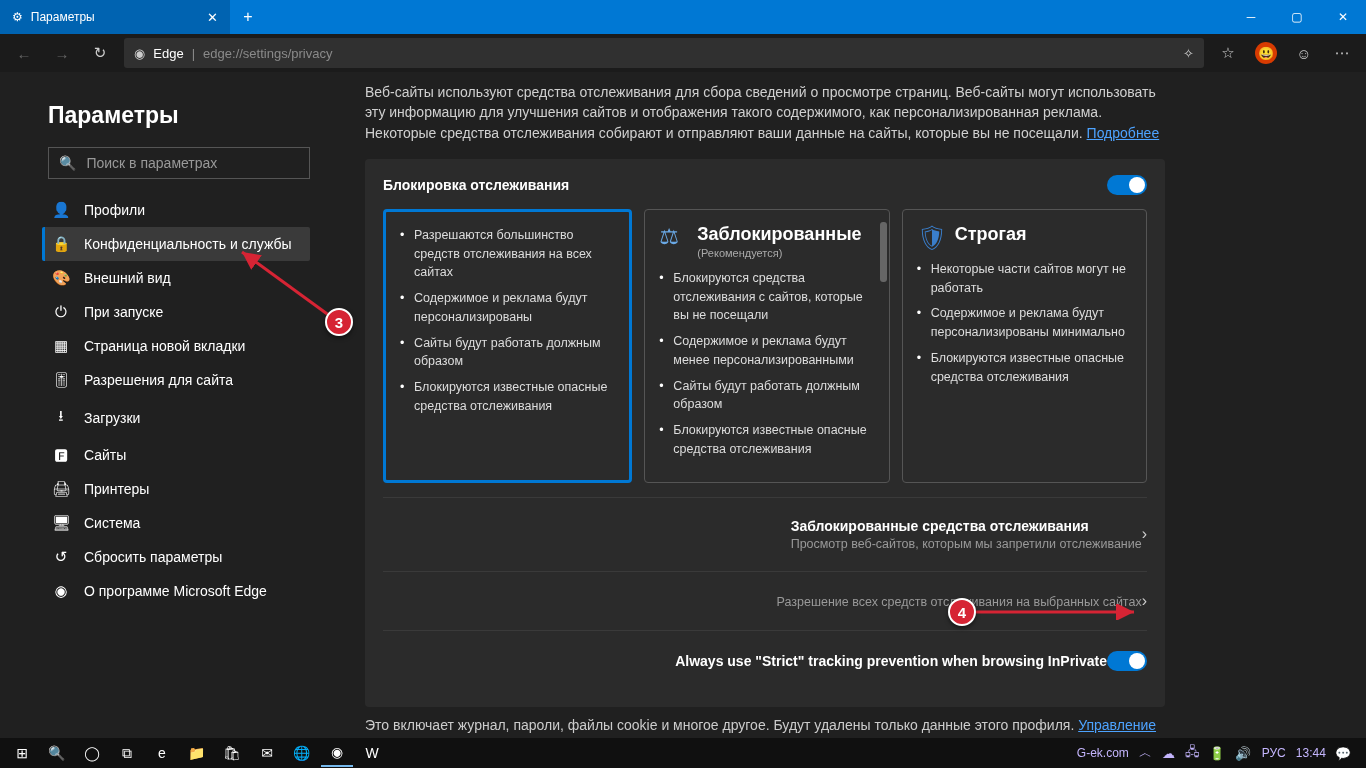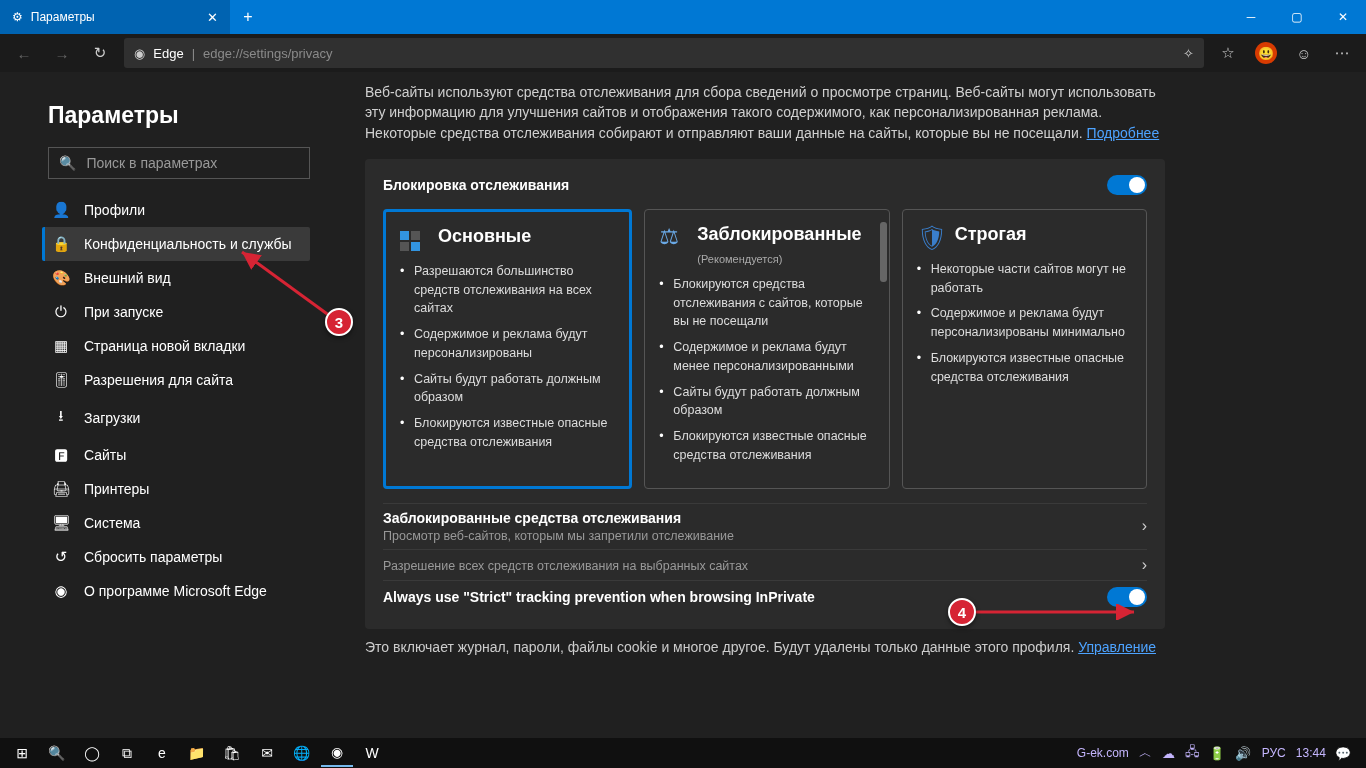--- a/index.html
+++ b/index.html
@@ -39,27 +39,27 @@
 
 .toggle { width: 40px; height: 20px; border-radius: 10px; background: #0078d4; position: relative; cursor: pointer; }
 .toggle::after { content: ""; position: absolute; right: 2px; top: 2px; width: 16px; height: 16px; border-radius: 50%; background: #fff; }
 
 .cards { display: flex; gap: 12px; }
 .card { flex: 1; border: 1px solid #555; border-radius: 4px; padding: 14px 14px 16px 14px; color: #ddd; position: relative; }
 .card.selected { border: 3px solid #0078d4; }
 .card-head { display: flex; gap: 12px; align-items: flex-start; margin-bottom: 10px; }
 .card-icon { width: 26px; height: 26px; flex-shrink: 0; }
 .card-title { font-size: 18px; font-weight: 600; color: #fff; }
-.card-sub { font-size: 11px; color: #aaa; margin-top: 8px; }
+.card-sub { font-size: 11px; color: #aaa; margin-top: 2px; }
 .card ul { list-style: none; font-size: 12.5px; line-height: 1.5; }
 .card li { position: relative; padding-left: 14px; margin-bottom: 7px; }
 .card li::before { content: "•"; position: absolute; left: 0; color: #fff; }
 .scroll-ind { position: absolute; right: 2px; top: 12px; width: 7px; height: 60px; background: #666; border-radius: 3px; }
 
-.row { display: flex; align-items: center; justify-content: space-between; padding: 6px 0; border-top: 1px solid #3a3a3a; cursor: pointer; }
+.row { display: flex; align-items: center; justify-content: flex-end; padding: 20px 0; border-top: 1px solid #3a3a3a; cursor: pointer; }
 .row:first-of-type { border-top: none; }
 .row-main { }
 .row-title { font-size: 14px; font-weight: 600; color: #fff; }
 .row-sub { font-size: 12.5px; color: #999; margin-top: 3px; }
 .chev { color: #ccc; font-size: 16px; }
 
 .h2 { font-size: 19px; font-weight: 600; color: #fff; margin-top: 26px; }
 .p2 { font-size: 14px; color: #ccc; margin-top: 10px; max-width: 800px; }
 .p2 a { color: #4da3ff; }
 
@@ -175,31 +175,20 @@
     <p class="intro"><span>Веб-сайты используют средства отслеживания для сбора сведений о просмотре страниц. Веб-сайты могут использовать эту информацию для улучшения сайтов и отображения такого содержимого, как персонализированная реклама. Некоторые средства отслеживания собирают и отправляют ваши данные на сайты, которые вы не посещали. </span><a href="#">Подробнее</a></p>
 
     <div class="section">
       <div class="sec-head">
         <span>Блокировка отслеживания</span>
         <div class="toggle"></div>
       </div>
       <div class="cards">
 
         <div class="card selected">
-          <div class="card-head">
-            <div class="card-icon">
-              <span class="ico-basic">
-                  <span style="background:#3294e0"></span>
-                  <span style="background:#555"></span>
-                  <span style="background:#555"></span>
-                  <span style="background:#3294e0"></span>
-                </span>
-            </div>
-            <div class="card-title">Основные</div>
-          </div>
           <ul>
             <li>Разрешаются большинство средств отслеживания на всех сайтах</li>
             <li>Содержимое и реклама будут персонализированы</li>
             <li>Сайты будут работать должным образом</li>
             <li>Блокируются известные опасные средства отслеживания</li>
           </ul>
         </div>
 
         <div class="card">
           <div class="scroll-ind"></div>

